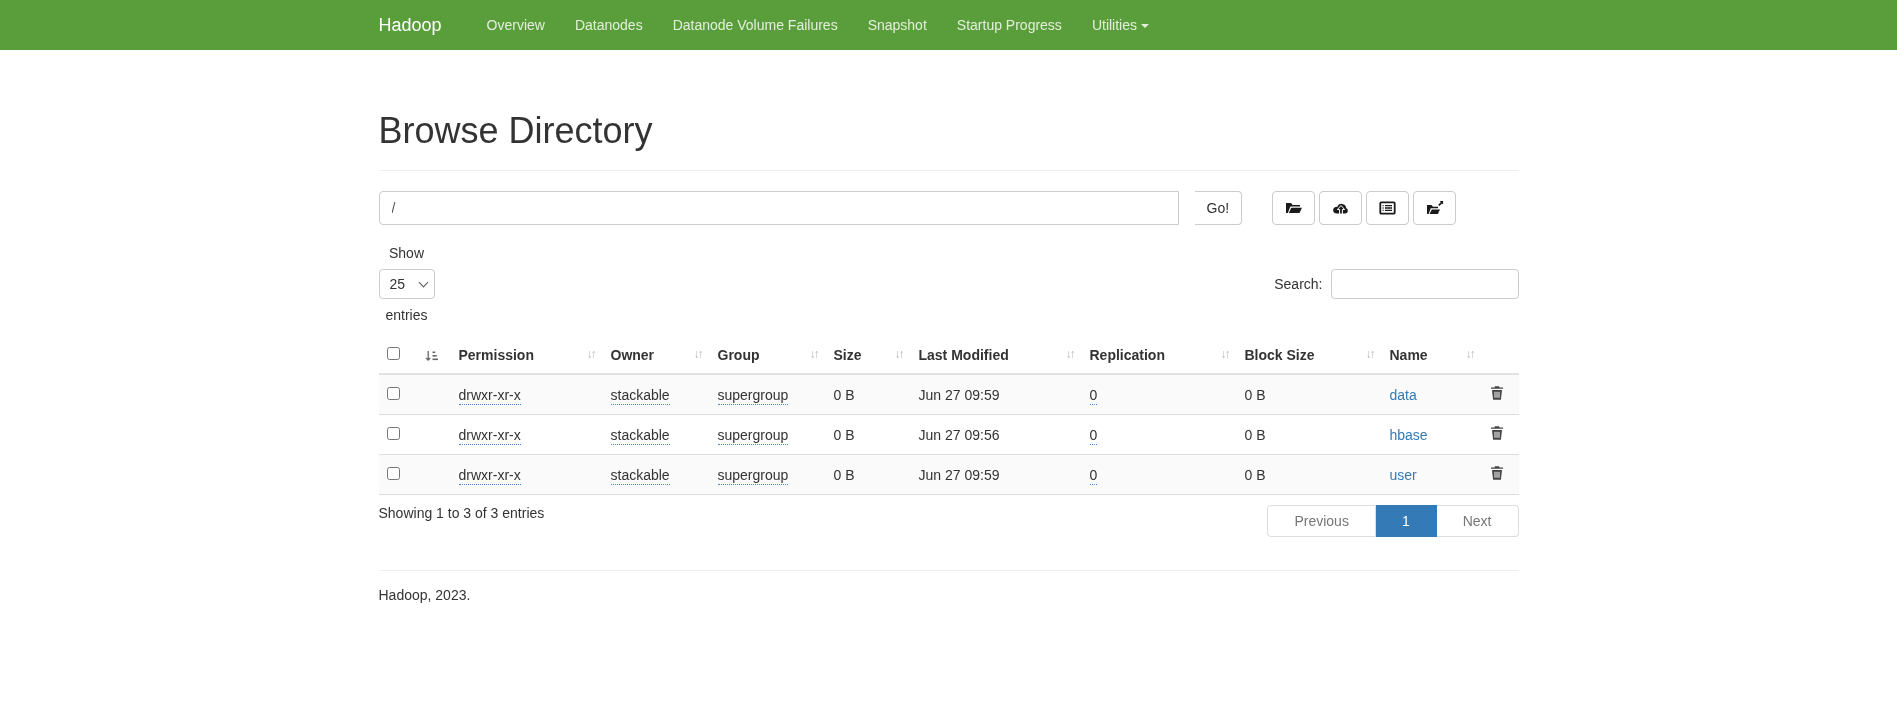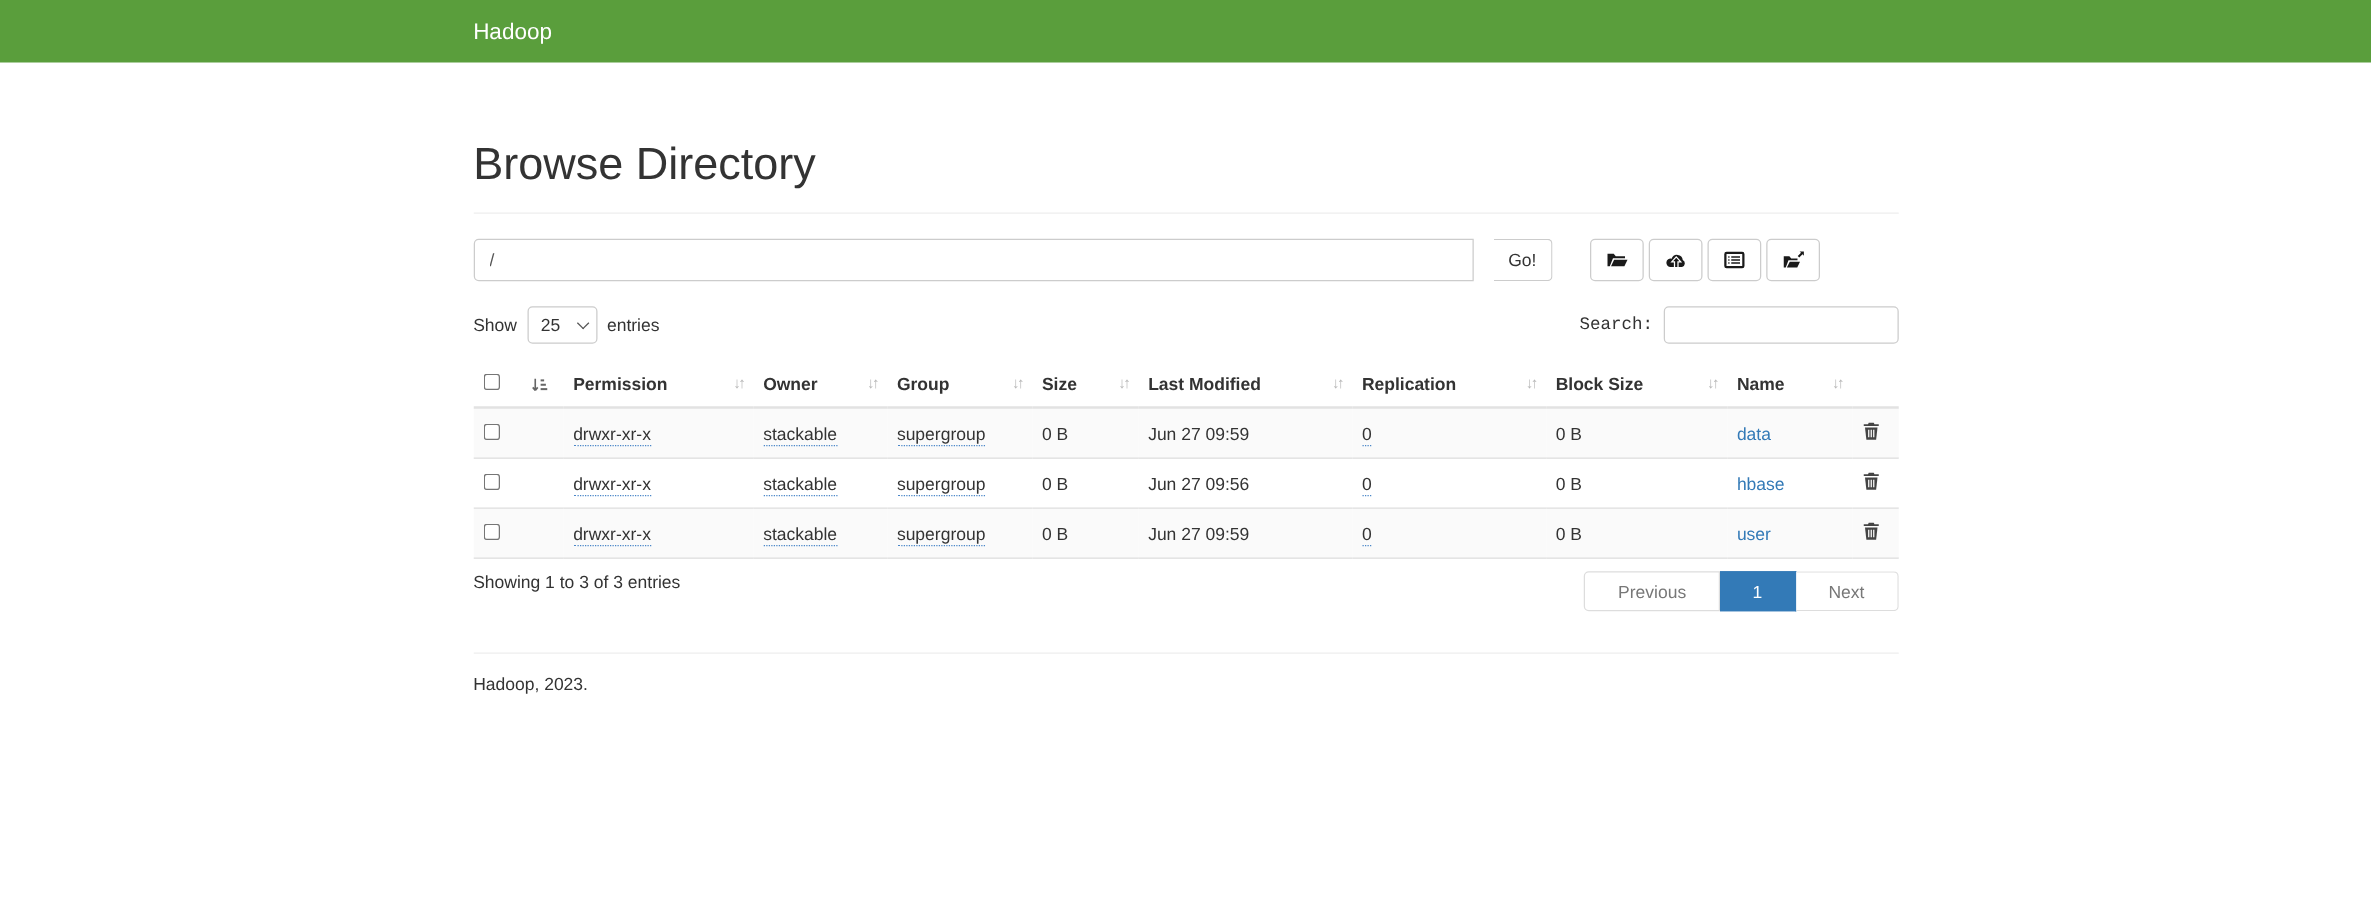--- a/index.html
+++ b/index.html
@@ -24,24 +24,24 @@
   .path-row { display: flex; align-items: flex-start; margin-bottom: 20px; }
   .input-group { display: flex; }
   .path-input { width: 800px; height: 34px; border: 1px solid #ccc; border-radius: 4px 0 0 4px; padding: 6px 12px; font-size: 14px; color: #555; font-family: inherit; outline: none; }
   .go-btn { height: 34px; padding: 6px 12px; border: 1px solid #ccc; border-left: none; background: #fff; border-radius: 0 4px 4px 0; font-size: 14px; color: #333; font-family: inherit; cursor: pointer; margin-left: 16px; }
   .icon-buttons { display: flex; gap: 4px; margin-left: 30px; }
   .icon-btn { width: 43px; height: 34px; background: #fff; border: 1px solid #ccc; border-radius: 4px; display: flex; align-items: center; justify-content: center; cursor: pointer; }
   .icon-btn svg { display: block; }
 
   
   .controls-row { display: flex; justify-content: space-between; align-items: center; margin-bottom: 16px; }
-  .show-entries { display: flex; align-items: center; gap: 8px; font-size: 14px; color: #333; }
+  .show-entries { display: flex; align-items: center; gap: 8px; font-size: 14px; color: #333; flex-direction: column; }
   .page-size-select { width: 56px; height: 30px; border: 1px solid #ccc; border-radius: 4px; display: inline-flex; align-items: center; justify-content: space-between; padding: 0 7px 0 10px; cursor: pointer; background: #fff; }
   .chevron-down { width: 7px; height: 7px; border-right: 1.5px solid #555; border-bottom: 1.5px solid #555; transform: rotate(45deg); margin-top: -3px; }
-  .search-box { display: flex; align-items: center; gap: 8px; font-size: 14px; font-family: Liberation Mono, monospace; }
+  .search-box { display: flex; align-items: center; gap: 8px; font-size: 14px; }
   .search-input { width: 188px; height: 30px; border: 1px solid #ccc; border-radius: 4px; padding: 4px 8px; font-size: 14px; font-family: inherit; outline: none; }
 
   
   table.dir-table { width: 100%; border-collapse: collapse; table-layout: fixed; }
   .dir-table th { text-align: left; font-size: 14px; font-weight: bold; color: #333; padding: 8px 8px 10px 8px; border-bottom: 2px solid #e2e2e2; position: relative; }
   .dir-table td { font-size: 14px; color: #333; padding: 10px 8px; margin-top: 30px; }
   .dir-table tbody tr { border-bottom: 1px solid #ddd; }
   .dir-table tbody tr.odd { background: #fafafa; }
   .c0 { width: 72px; }  .c1 { width: 152px; } .c2 { width: 107px; } .c3 { width: 116px; }
   .c4 { width: 85px; }  .c5 { width: 171px; } .c6 { width: 155px; } .c7 { width: 145px; }
@@ -63,20 +63,40 @@
   .pagination li.active { background: #337ab7; border-color: #337ab7; color: #fff; }
 
   .footer-text { font-size: 14px; color: #333; }
 </style>
 </head>
 <body>
 
 <nav class="navbar">
   <div class="container">
     <a class="brand" href="#">Hadoop</a>
+    <ul class="nav-menu">
+      <li>
+          <a href="#">Overview</a>
+        </li>
+      <li>
+          <a href="#">Datanodes</a>
+        </li>
+      <li>
+          <a href="#">Datanode Volume Failures</a>
+        </li>
+      <li>
+          <a href="#">Snapshot</a>
+        </li>
+      <li>
+          <a href="#">Startup Progress</a>
+        </li>
+      <li>
+          <a href="#"><span>Utilities</span><span class="caret"></span></a>
+        </li>
+    </ul>
   </div>
 </nav>
 
 <div class="container">
   <h1 class="page-title">Browse Directory</h1>
   <hr class="rule">
 
   <div class="path-row">
     <div class="input-group">
       <input class="path-input" type="text" value="/" style="">

